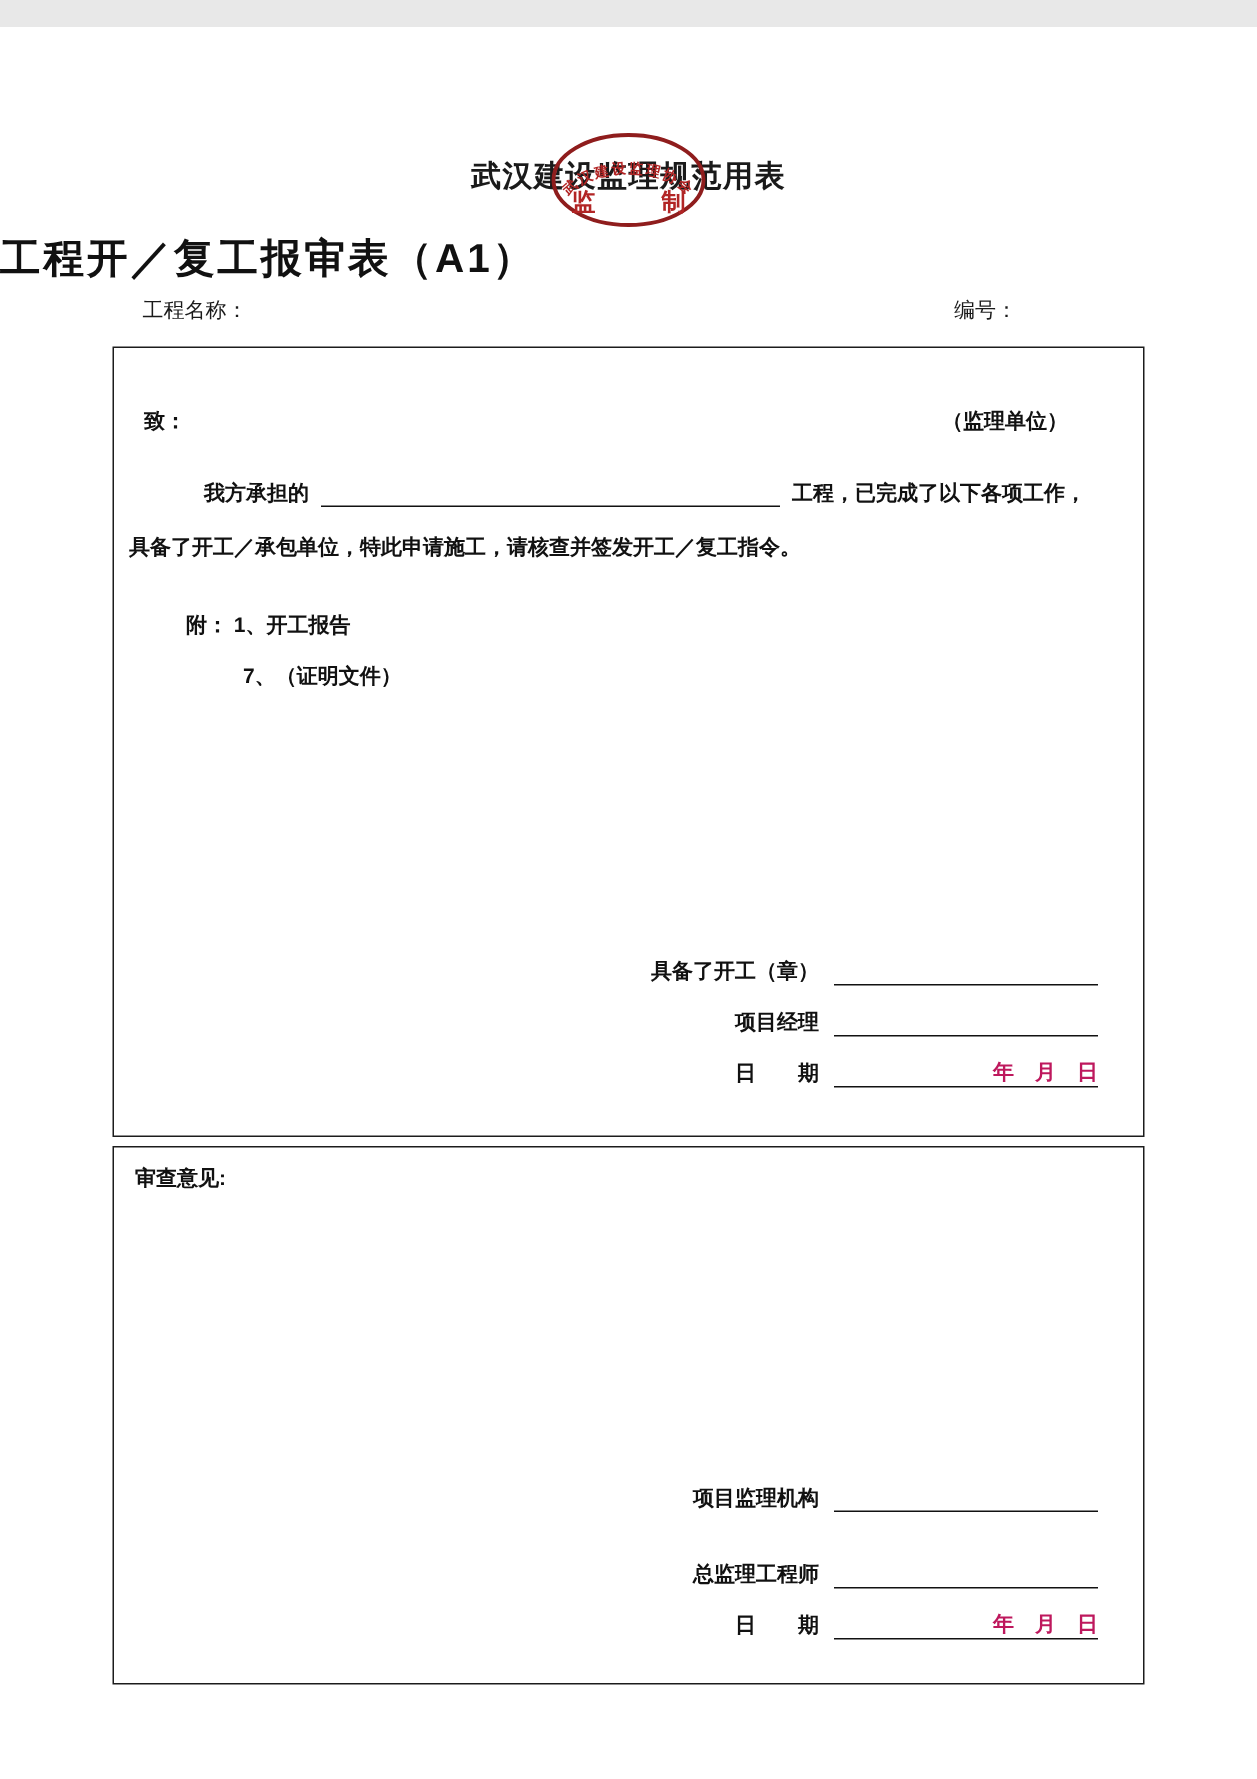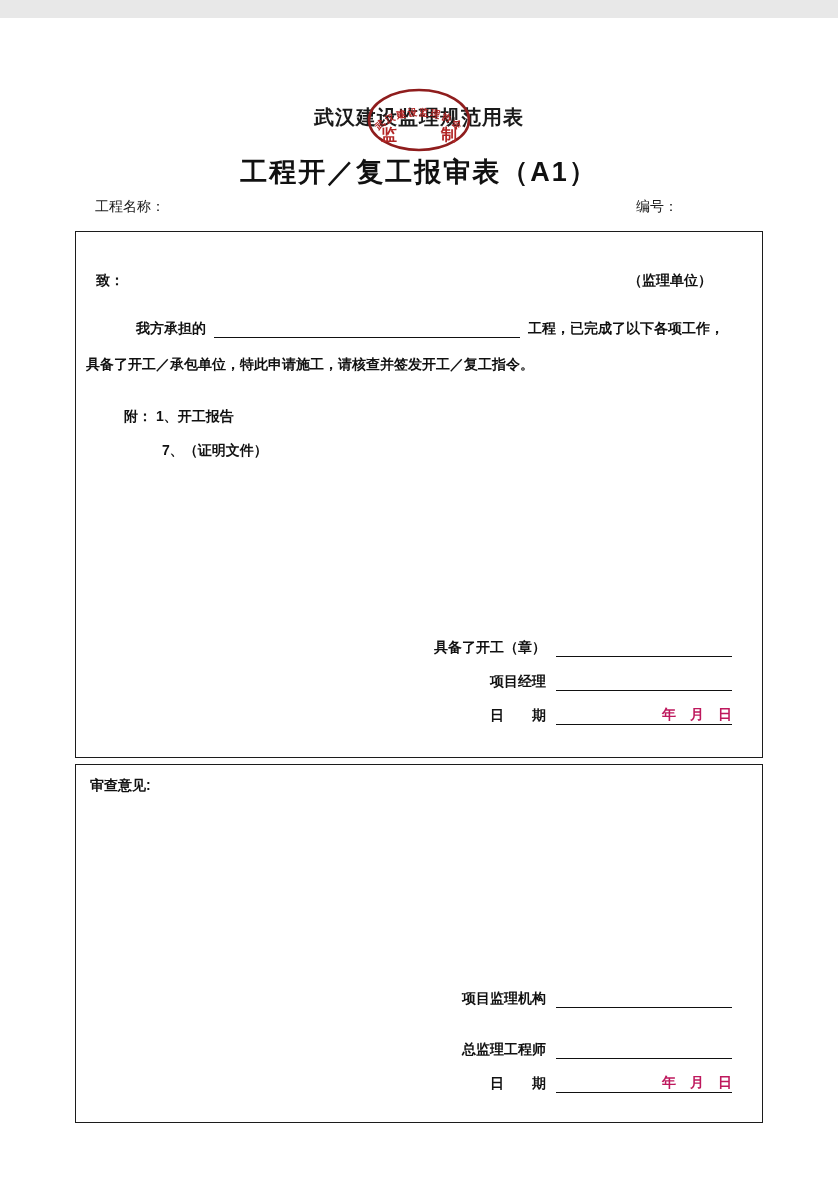--- a/index.html
+++ b/index.html
@@ -36,21 +36,21 @@
     letter-spacing: 1.5px;
   }
   .stamp .stamp-label {
     font-size: 16px;
     font-weight: bold;
     letter-spacing: 14px;
   }
   .title {
     position: absolute;
     top: 136px; left: 0; right: 0;
-    text-align: center;
+    text-align: left;
     font-size: 27px;
     font-weight: bold;
     letter-spacing: 2px;
     color: #111;
   }
   
   .meta-label { position: absolute; top: 180px; font-size: 14px; color: #1a1a1a; font-family: Liberation Serif, serif; }
   .meta-project { left: 95px; }
   .meta-number { left: 636px; }
   

